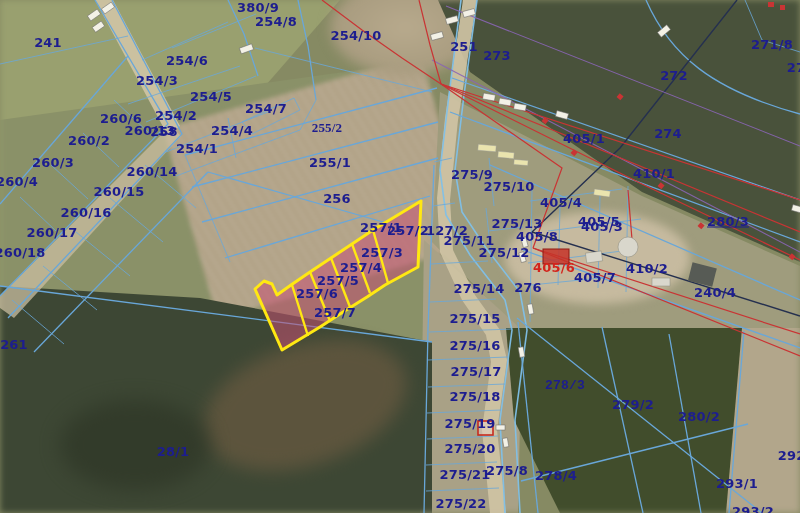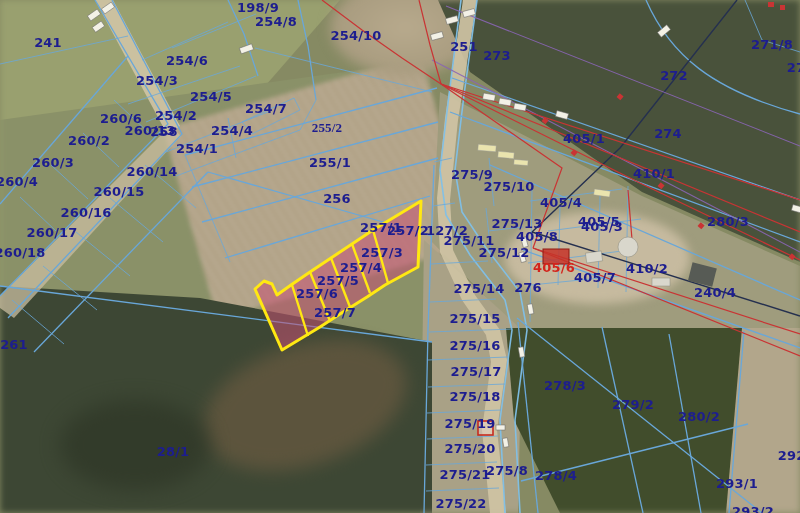--- a/index.html
+++ b/index.html
@@ -206,21 +206,21 @@
       <rect class="tag" x="526" y="307" width="10" height="5" transform="rotate(80 531 309)"></rect>
       <rect class="tag" x="517" y="350" width="10" height="5" transform="rotate(80 522 352)"></rect>
       <rect class="tag" x="496" y="425" width="9" height="5"></rect>
       <rect class="tag" x="502" y="440" width="9" height="5" transform="rotate(80 506 442)"></rect>
       <rect class="tag" x="658" y="28" width="12" height="6" transform="rotate(-40 664 31)"></rect>
     </g>
   </svg>
 
   <div id="labels">
       <span class="lbl" style="left: 48px; top: 42px;">241</span>
-      <span class="lbl" style="left: 258px; top: 7px;">198/9</span>
+      <span class="lbl" style="left: 258px; top: 7px;">380/9</span>
       <span class="lbl" style="left: 276px; top: 21px;">254/8</span>
       <span class="lbl" style="left: 356px; top: 35px;">254/10</span>
       <span class="lbl" style="left: 464px; top: 46px;">251</span>
       <span class="lbl" style="left: 497px; top: 55px;">273</span>
       <span class="lbl" style="left: 772px; top: 44px;">271/8</span>
       <span class="lbl" style="left: 796px; top: 67px;">27</span>
       <span class="lbl" style="left: 674px; top: 75px;">272</span>
       <span class="lbl" style="left: 187px; top: 60px;">254/6</span>
       <span class="lbl" style="left: 157px; top: 80px;">254/3</span>
       <span class="lbl" style="left: 211px; top: 96px;">254/5</span>
@@ -243,21 +243,21 @@
       <span class="lbl" style="left: 52px; top: 232px;">260/17</span>
       <span class="lbl" style="left: 359px; top: 227px; margin-left: 22px;">257/1</span>
       <span class="lbl" style="left: 408px; top: 230px;">257/2</span>
       <span class="lbl" style="left: 447px; top: 230px;">127/2</span>
       <span class="lbl" style="left: 20px; top: 252px;">260/18</span>
       <span class="lbl" style="left: 472px; top: 174px;">275/9</span>
       <span class="lbl" style="left: 509px; top: 186px;">275/10</span>
       <span class="lbl" style="left: 584px; top: 138px;">405/1</span>
       <span class="lbl" style="left: 654px; top: 173px;">410/1</span>
       <span class="lbl" style="left: 668px; top: 133px;">274</span>
-      <span class="lbl" style="left: 728px; top: 221px;">280/3</span>
+      <span class="lbl" style="left: 728px; top: 221px; text-decoration: underline;">280/3</span>
       <span class="lbl" style="left: 561px; top: 202px;">405/4</span>
       <span class="lbl" style="left: 599px; top: 221px;">405/5</span>
       <span class="lbl" style="left: 517px; top: 223px;">275/13</span>
       <span class="lbl" style="left: 537px; top: 236px;">405/8</span>
       <span class="lbl" style="left: 562px; top: 226px; margin-left: 40px;">405/3</span>
       <span class="lbl" style="left: 469px; top: 240px;">275/11</span>
       <span class="lbl" style="left: 504px; top: 252px;">275/12</span>
       <span class="lbl red" style="left: 554px; top: 267px;">405/6</span>
       <span class="lbl" style="left: 647px; top: 268px;">410/2</span>
       <span class="lbl" style="left: 595px; top: 277px;">405/7</span>
@@ -272,21 +272,21 @@
       <span class="lbl" style="left: 287px; top: 312px; margin-left: 48px;">257/7</span>
       <span class="lbl" style="left: 14px; top: 344px;">261</span>
       <span class="lbl" style="left: 475px; top: 345px;">275/16</span>
       <span class="lbl" style="left: 476px; top: 371px;">275/17</span>
       <span class="lbl" style="left: 475px; top: 396px;">275/18</span>
       <span class="lbl" style="left: 470px; top: 423px;">275/19</span>
       <span class="lbl" style="left: 470px; top: 448px;">275/20</span>
       <span class="lbl" style="left: 465px; top: 474px;">275/21</span>
       <span class="lbl" style="left: 507px; top: 470px;">275/8</span>
       <span class="lbl" style="left: 461px; top: 503px;">275/22</span>
-      <span class="lbl" style="left: 565px; top: 385px;">278/3</span>
+      <span class="lbl" style="left: 565px; top: 385px; font-family: Liberation Mono, monospace;">278/3</span>
       <span class="lbl" style="left: 556px; top: 475px;">278/4</span>
       <span class="lbl" style="left: 633px; top: 404px;">279/2</span>
       <span class="lbl" style="left: 699px; top: 416px;">280/2</span>
       <span class="lbl" style="left: 794px; top: 455px;">292/</span>
       <span class="lbl" style="left: 737px; top: 483px;">293/1</span>
       <span class="lbl" style="left: 753px; top: 511px;">293/2</span>
       <span class="lbl" style="left: 173px; top: 451px;">28/1</span>
     </div>
 </div>
 

